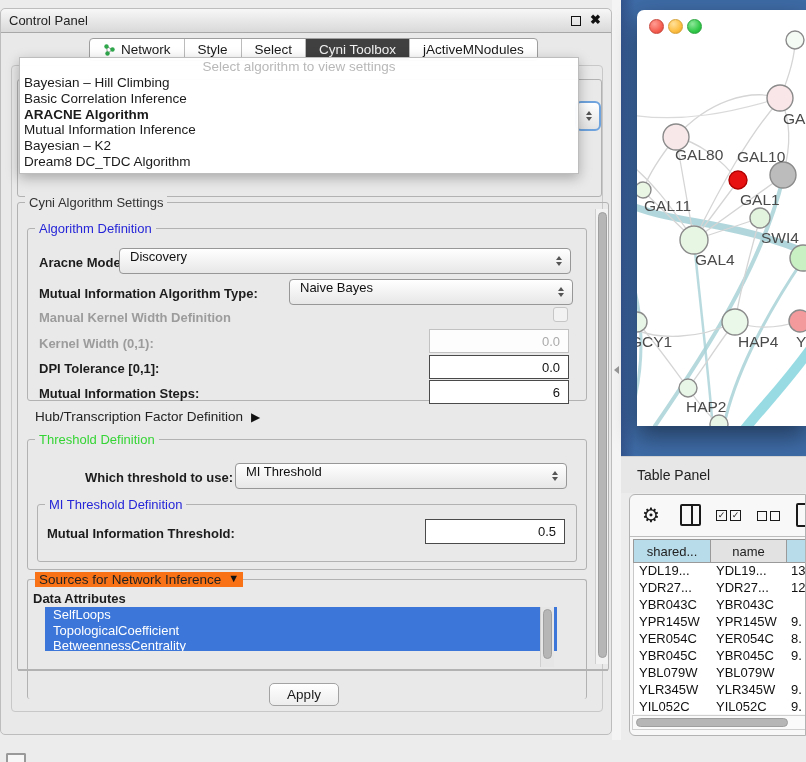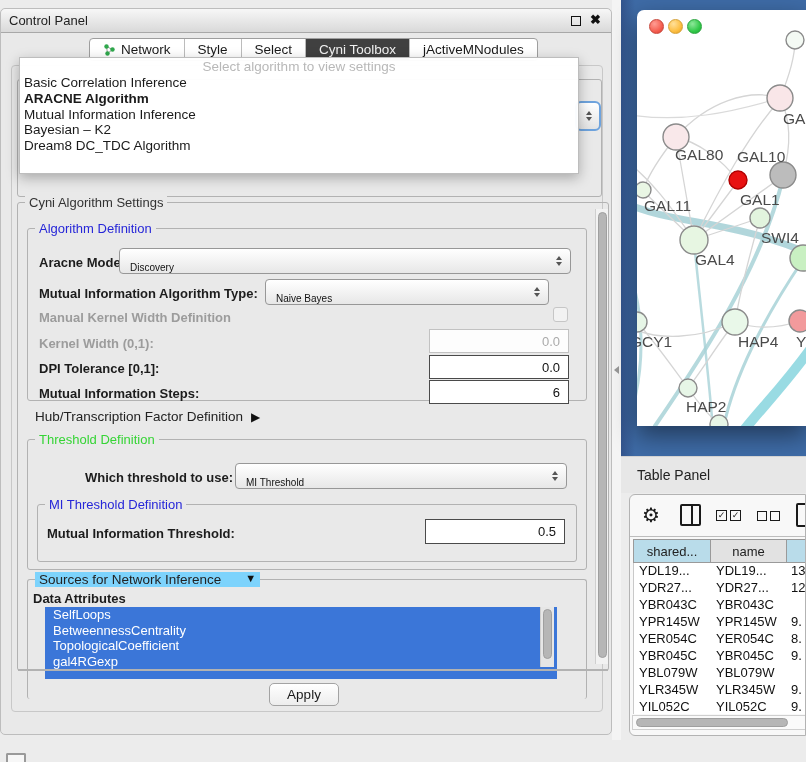--- a/index.html
+++ b/index.html
@@ -23,21 +23,21 @@
   .popup .it{height:15.8px;line-height:15.8px;padding-left:4px;white-space:nowrap}
   .popup .it.bold{font-weight:bold}
   
   .group{position:absolute;border:1px solid #b2b2b2;border-radius:3px}
   .gtitle{position:absolute;top:-8px;left:8px;background:#e9e9e9;padding:0 4px;font-size:13px;color:#333;white-space:nowrap}
   .gtitle.blue{color:#2626d8}
   .gtitle.green{color:#35d435}
   .lbl{position:absolute;font-size:13px;font-weight:bold;white-space:nowrap;color:#1c1c1c}
   .lbl.dis{color:#9c9c9c}
   
-  .combo{position:absolute;height:26px;border:1px solid #979797;border-radius:4px;background:linear-gradient(#ffffff,#e7e7e7);font-size:10px;display:flex;align-items:flex-end;padding:0 24px 0 10px;color:#111}
+  .combo{position:absolute;height:26px;border:1px solid #979797;border-radius:4px;background:linear-gradient(#ffffff,#e7e7e7);font-size:13px;display:flex;align-items:flex-start;padding:0 24px 0 10px;color:#111}
   .stepper{position:absolute;right:8px;top:50%;transform:translateY(-50%);display:flex;flex-direction:column;align-items:center;gap:2px}
   .tri-u{width:0;height:0;border-left:3.5px solid transparent;border-right:3.5px solid transparent;border-bottom:4.5px solid #555}
   .tri-d{width:0;height:0;border-left:3.5px solid transparent;border-right:3.5px solid transparent;border-top:4.5px solid #555}
   
   .tfield{position:absolute;background:#fff;border:1.5px solid #4a4a4a;font-size:13px;display:flex;align-items:center;justify-content:flex-end;padding:0 8px;color:#111}
   .tfield.disabled{border:1px solid #c2c2c2;color:#aaaaaa;background:#fdfdfd}
   .checkbox{position:absolute;width:15px;height:15px;border:1px solid #c6c6c6;border-radius:3px;background:#f2f2f2}
   
   .sb-track{position:absolute;background:#f2f2f2;border-left:1px solid #cfcfcf}
   .sb-thumb{position:absolute;background:#b6b6b6;border:1px solid #9f9f9f;border-radius:6px}
@@ -104,20 +104,21 @@
   <div class="abs" style="left:574px;top:92px;width:26px;height:30px;border:2.5px solid #6ea3dd;border-radius:6px;background:linear-gradient(#fff,#e4e4e4);z-index:5">
     <span class="stepper" style="right:7px">
         <span class="tri-u"></span>
         <span class="tri-d"></span>
       </span>
   </div>
 
   <div class="abs popup">
     <div class="prompt">Select algorithm to view settings</div>
     <div id="dd-items">
+        <div class="it">Bayesian – Hill Climbing</div>
         <div class="it">Basic Correlation Inference</div>
         <div class="it bold">ARACNE Algorithm</div>
         <div class="it">Mutual Information Inference</div>
         <div class="it">Bayesian – K2</div>
         <div class="it">Dream8 DC_TDC Algorithm</div>
       </div>
   </div>
 
   <div class="group" style="left:16px;top:193px;width:592px;height:469px;overflow:hidden"></div>
   <div class="gtitle abs" style="left:24px;top:186px">Cyni Algorithm Settings</div>
@@ -132,21 +133,21 @@
   <div class="lbl" style="left:38px;top:246px">Aracne Mode:</div>
   <div class="combo" style="left:118px;top:239px;width:452px">
     <span>Discovery</span>
     <span class="stepper">
         <span class="tri-u"></span>
         <span class="tri-d"></span>
       </span>
   </div>
 
   <div class="lbl" style="left:38px;top:277px">Mutual Information Algorithm Type:</div>
-  <div class="combo" style="left:264px;top:270px;width:284px">
+  <div class="combo" style="left:288px;top:270px;width:284px">
     <span>Naive Bayes</span>
     <span class="stepper">
         <span class="tri-u"></span>
         <span class="tri-d"></span>
       </span>
   </div>
 
   <div class="lbl dis" style="left:38px;top:301px">Manual Kernel Width Definition</div>
   <div class="checkbox" style="left:552px;top:298px"></div>
 
@@ -176,30 +177,30 @@
       </span>
   </div>
 
   <div class="group" style="left:36px;top:495px;width:540px;height:58px"></div>
   <div class="gtitle blue abs" style="left:44px;top:488px">MI Threshold Definition</div>
 
   <div class="lbl" style="left:46px;top:517px">Mutual Information Threshold:</div>
   <div class="tfield" style="left:424px;top:510px;width:140px;height:25px">0.5</div>
 
   <div class="group" style="left:26px;top:570px;width:560px;height:120px;border-bottom:none"></div>
-  <div class="abs" style="left:34px;top:563px;background:#7dd3fc;padding:0 4px;font-size:13.5px;color:#222;display:flex;align-items:flex-start;gap:24px">
+  <div class="abs" style="left:34px;top:563px;background:#f97316;padding:0 4px;font-size:13.5px;color:#222;display:flex;align-items:flex-start;gap:7px">
     <span>Sources for Network Inference</span>
     <span style="font-size:11px;color:#111">▼</span>
   </div>
   <div class="lbl" style="left:32px;top:582px">Data Attributes</div>
 
-  <div class="attrlist" style="left:44px;top:598px;width:512px;height:72px" id="attr-list">
+  <div class="attrlist" style="left:44px;top:598px;width:512px;height:44px" id="attr-list">
       <div class="li">SelfLoops</div>
+      <div class="li">TopologicalCoefficient</div>
       <div class="li">BetweennessCentrality</div>
-      <div class="li">TopologicalCoefficient</div>
       <div class="li">gal4RGexp</div>
     </div>
   <div class="sb-track" style="left:539px;top:598px;width:14px;height:60px;background:#e6e6e6">
     <div class="sb-thumb" style="left:2px;top:2px;width:9px;height:50px"></div>
   </div>
   <div class="abs" style="left:17px;top:660px;width:590px;height:2px;background:#b2b2b2"></div>
 
   <div class="btn" style="left:268px;top:674px;width:70px">
     <span>Apply</span>
   </div>

